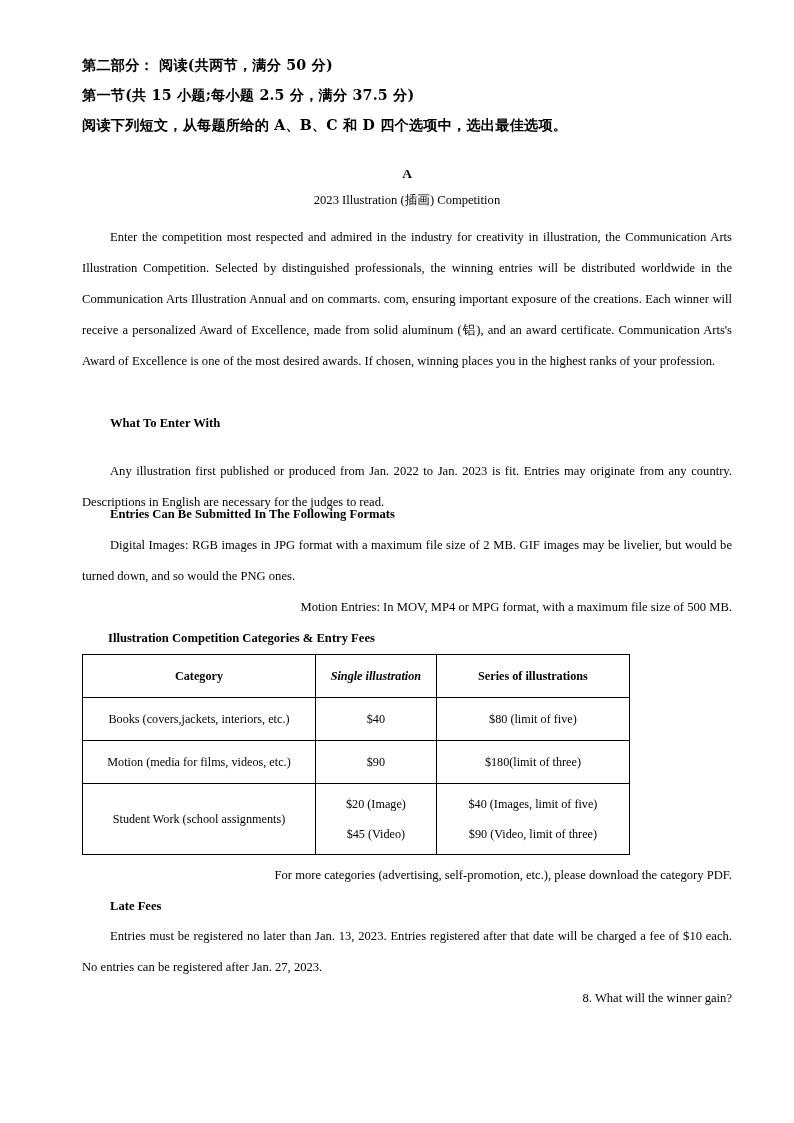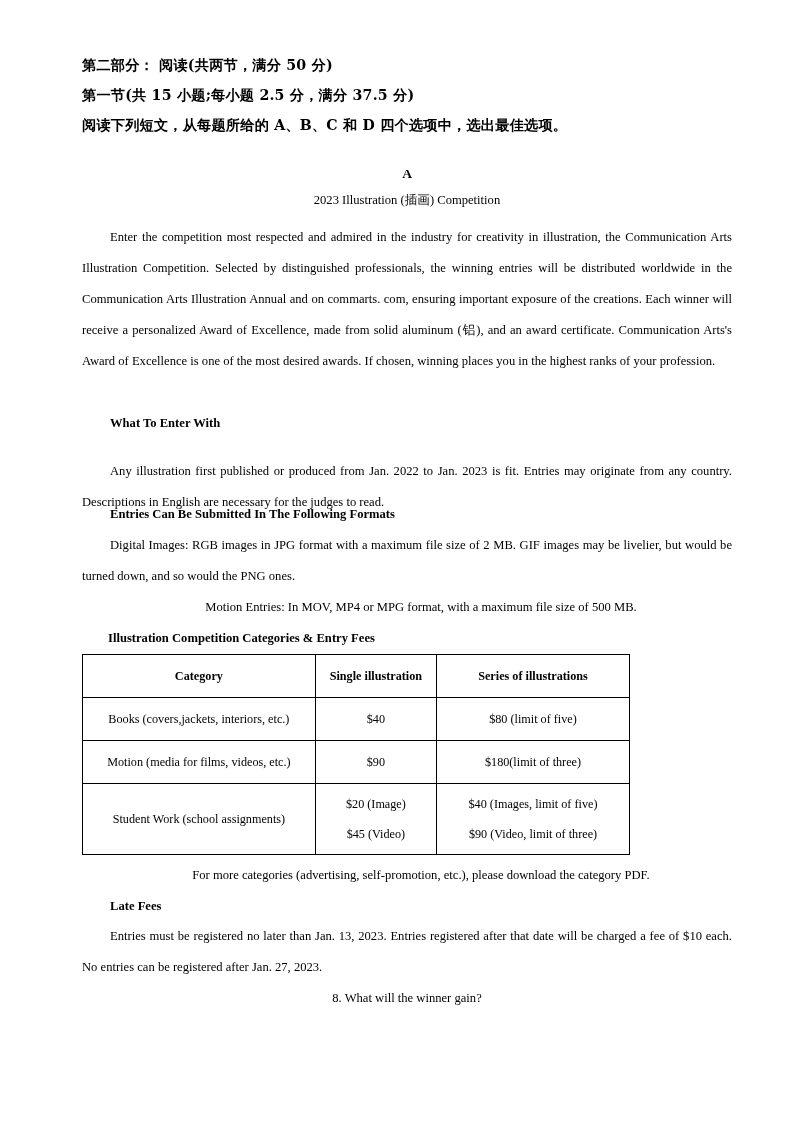--- a/index.html
+++ b/index.html
@@ -60,21 +60,21 @@
   .blk {
     position: absolute;
     left: 72px;
     width: 650px;
     font-size: 12.6px;
     line-height: 31px;
     text-align: justify;
     text-justify: inter-word;
   }
   .blk.indent { text-indent: 28px; }
-  .blk.nojust { text-align: center; }
+  .blk.nojust { text-align: right; }
   .sub-head {
     position: absolute;
     left: 100px;
     font-weight: bold;
     font-size: 12.6px;
     line-height: 31px;
     white-space: nowrap;
   }
 
   #p-intro   { top: 222px; }
@@ -109,21 +109,21 @@
   #fee-table thead th {
     font-weight: bold;
     height: 42px;
   }
   #fee-table tbody td {
     font-weight: normal;
     height: 42px;
   }
   #fee-table tbody tr.tall td { height: 70px; }
   #fee-table .col-cat  { width: 253px; }
-  #fee-table .col-sing { width: 123px; }
+  #fee-table .col-sing { width: 123px; font-style: italic; }
   #fee-table .col-ser  { width: 208px; }
   .stacked span { display: block; line-height: 30px; }
 </style>
 </head>
 <body>
 
 <div class="page">
 
   <div class="cn-head" id="cn1">第二部分： 阅读(共两节，满分 50 分)</div>
   <div class="cn-head" id="cn2">第一节(共 15 小题;每小题 2.5 分，满分 37.5 分)</div>

